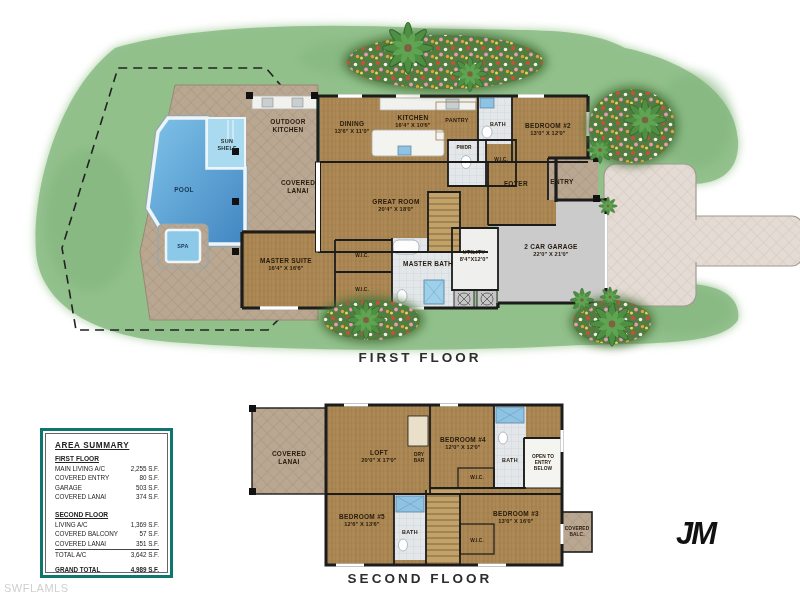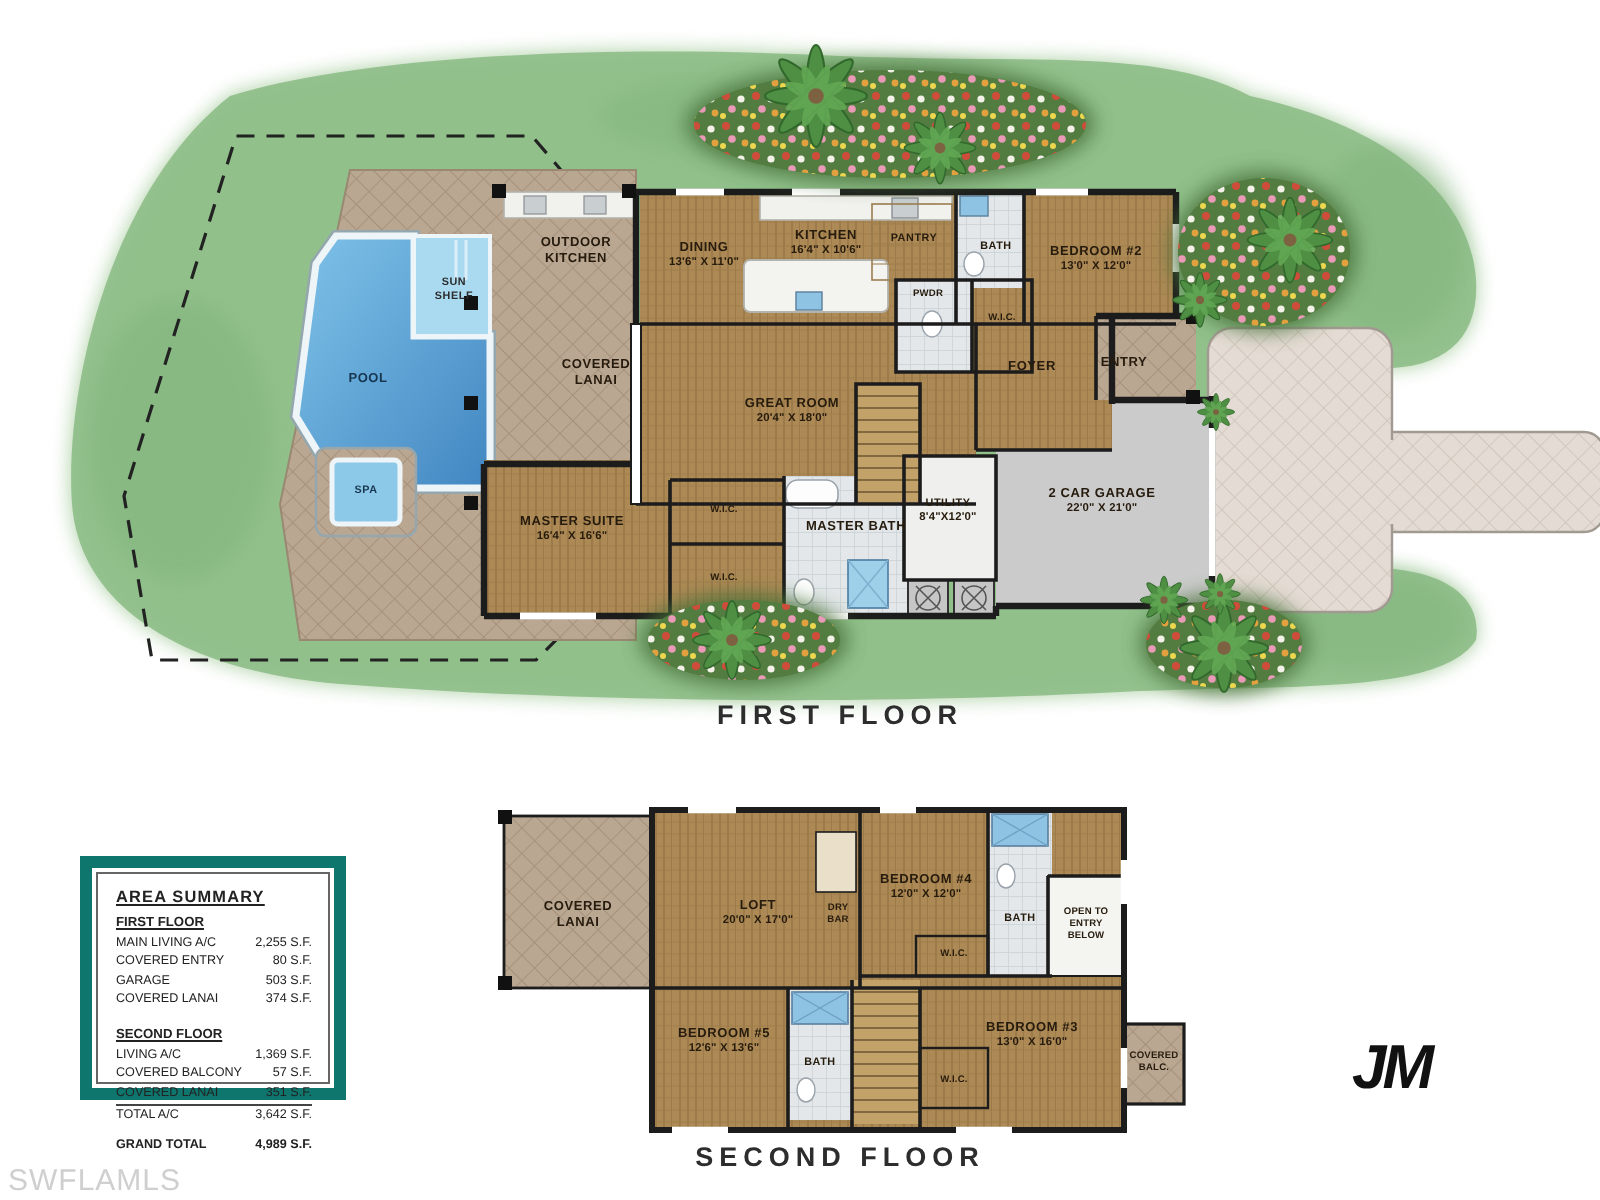--- a/index.html
+++ b/index.html
@@ -9,42 +9,42 @@
   .rlabel{position:absolute;transform:translate(-50%,-50%);text-align:center;color:#261b0d;
     font-weight:bold;letter-spacing:.3px;z-index:3;white-space:nowrap;}
   .rlabel .nm{font-size:6.5px;line-height:1.25;}
   .rlabel .dm{font-size:5.7px;line-height:1.25;letter-spacing:.1px;font-weight:bold;}
   .rlabel.wrap{white-space:normal;}
   .rlabel.sm .nm{font-size:5.4px;}
   .rlabel.xs .nm{font-size:4.8px;letter-spacing:.1px;}
   .floor-title{position:absolute;transform:translateX(-50%);font-size:13.5px;font-weight:600;
     letter-spacing:3px;color:#2d2d2d;z-index:3;}
   
-  .asbox{position:absolute;left:40px;top:428px;width:133px;height:122px;border:6px solid #0f766e;
+  .asbox{position:absolute;left:40px;top:428px;width:133px;height:150px;border:3px solid #0f766e;
     background:#fff;z-index:3;box-sizing:border-box;}
   .asbox .inner{position:absolute;left:2px;top:2px;right:2px;bottom:2px;border:1px solid #666;
     padding:7px 8px 0 9px;box-sizing:border-box;}
   .as-title{font-size:8.2px;font-weight:bold;letter-spacing:.6px;color:#222;
     text-decoration:underline;margin-bottom:5px;}
   .as-head{font-size:6.6px;font-weight:bold;color:#222;text-decoration:underline;margin:4px 0 2px;}
   .as-row{display:flex;justify-content:space-between;font-size:6.3px;color:#222;line-height:1.5;}
   .as-row.rule{border-top:.8px solid #444;}
   .as-row.total{margin-top:1px;}
   .as-row.grand{margin-top:5px;font-weight:bold;}
   .as-gap{height:5px;}
   
   .jmdg{position:absolute;left:676px;top:514px;display:flex;align-items:flex-start;z-index:3;}
   .jmdg .jm{font-size:31px;font-weight:800;font-style:italic;color:#111;letter-spacing:-2px;
     margin:4px -7px 0 0;position:relative;z-index:4;line-height:1;}
   .jmdg .box{background:#8e9397;color:#fff;padding:2px 6px 3px 8px;line-height:1;}
   .jmdg .dg{font-size:28px;font-weight:800;letter-spacing:-1px;line-height:.95;}
   .jmdg .sub1{font-size:4.6px;letter-spacing:.6px;margin-top:2px;}
   .jmdg .sub2{font-size:3.8px;letter-spacing:.3px;border-top:.5px solid #cfd2d4;margin-top:1.5px;
     padding-top:1px;}
-  .watermark{position:absolute;left:4px;top:582px;font-size:15px;color:#cfcfcf;
+  .watermark{position:absolute;left:4px;top:582px;font-size:11px;color:#cfcfcf;
     letter-spacing:.5px;z-index:3;}
 </style>
 </head>
 <body>
 
 <div class="stage">
 
 <svg class="scene" width="800" height="600" viewBox="0 0 800 600">
 <defs>
   <pattern id="pav" width="9" height="9" patternUnits="userSpaceOnUse" patternTransform="rotate(45)">

